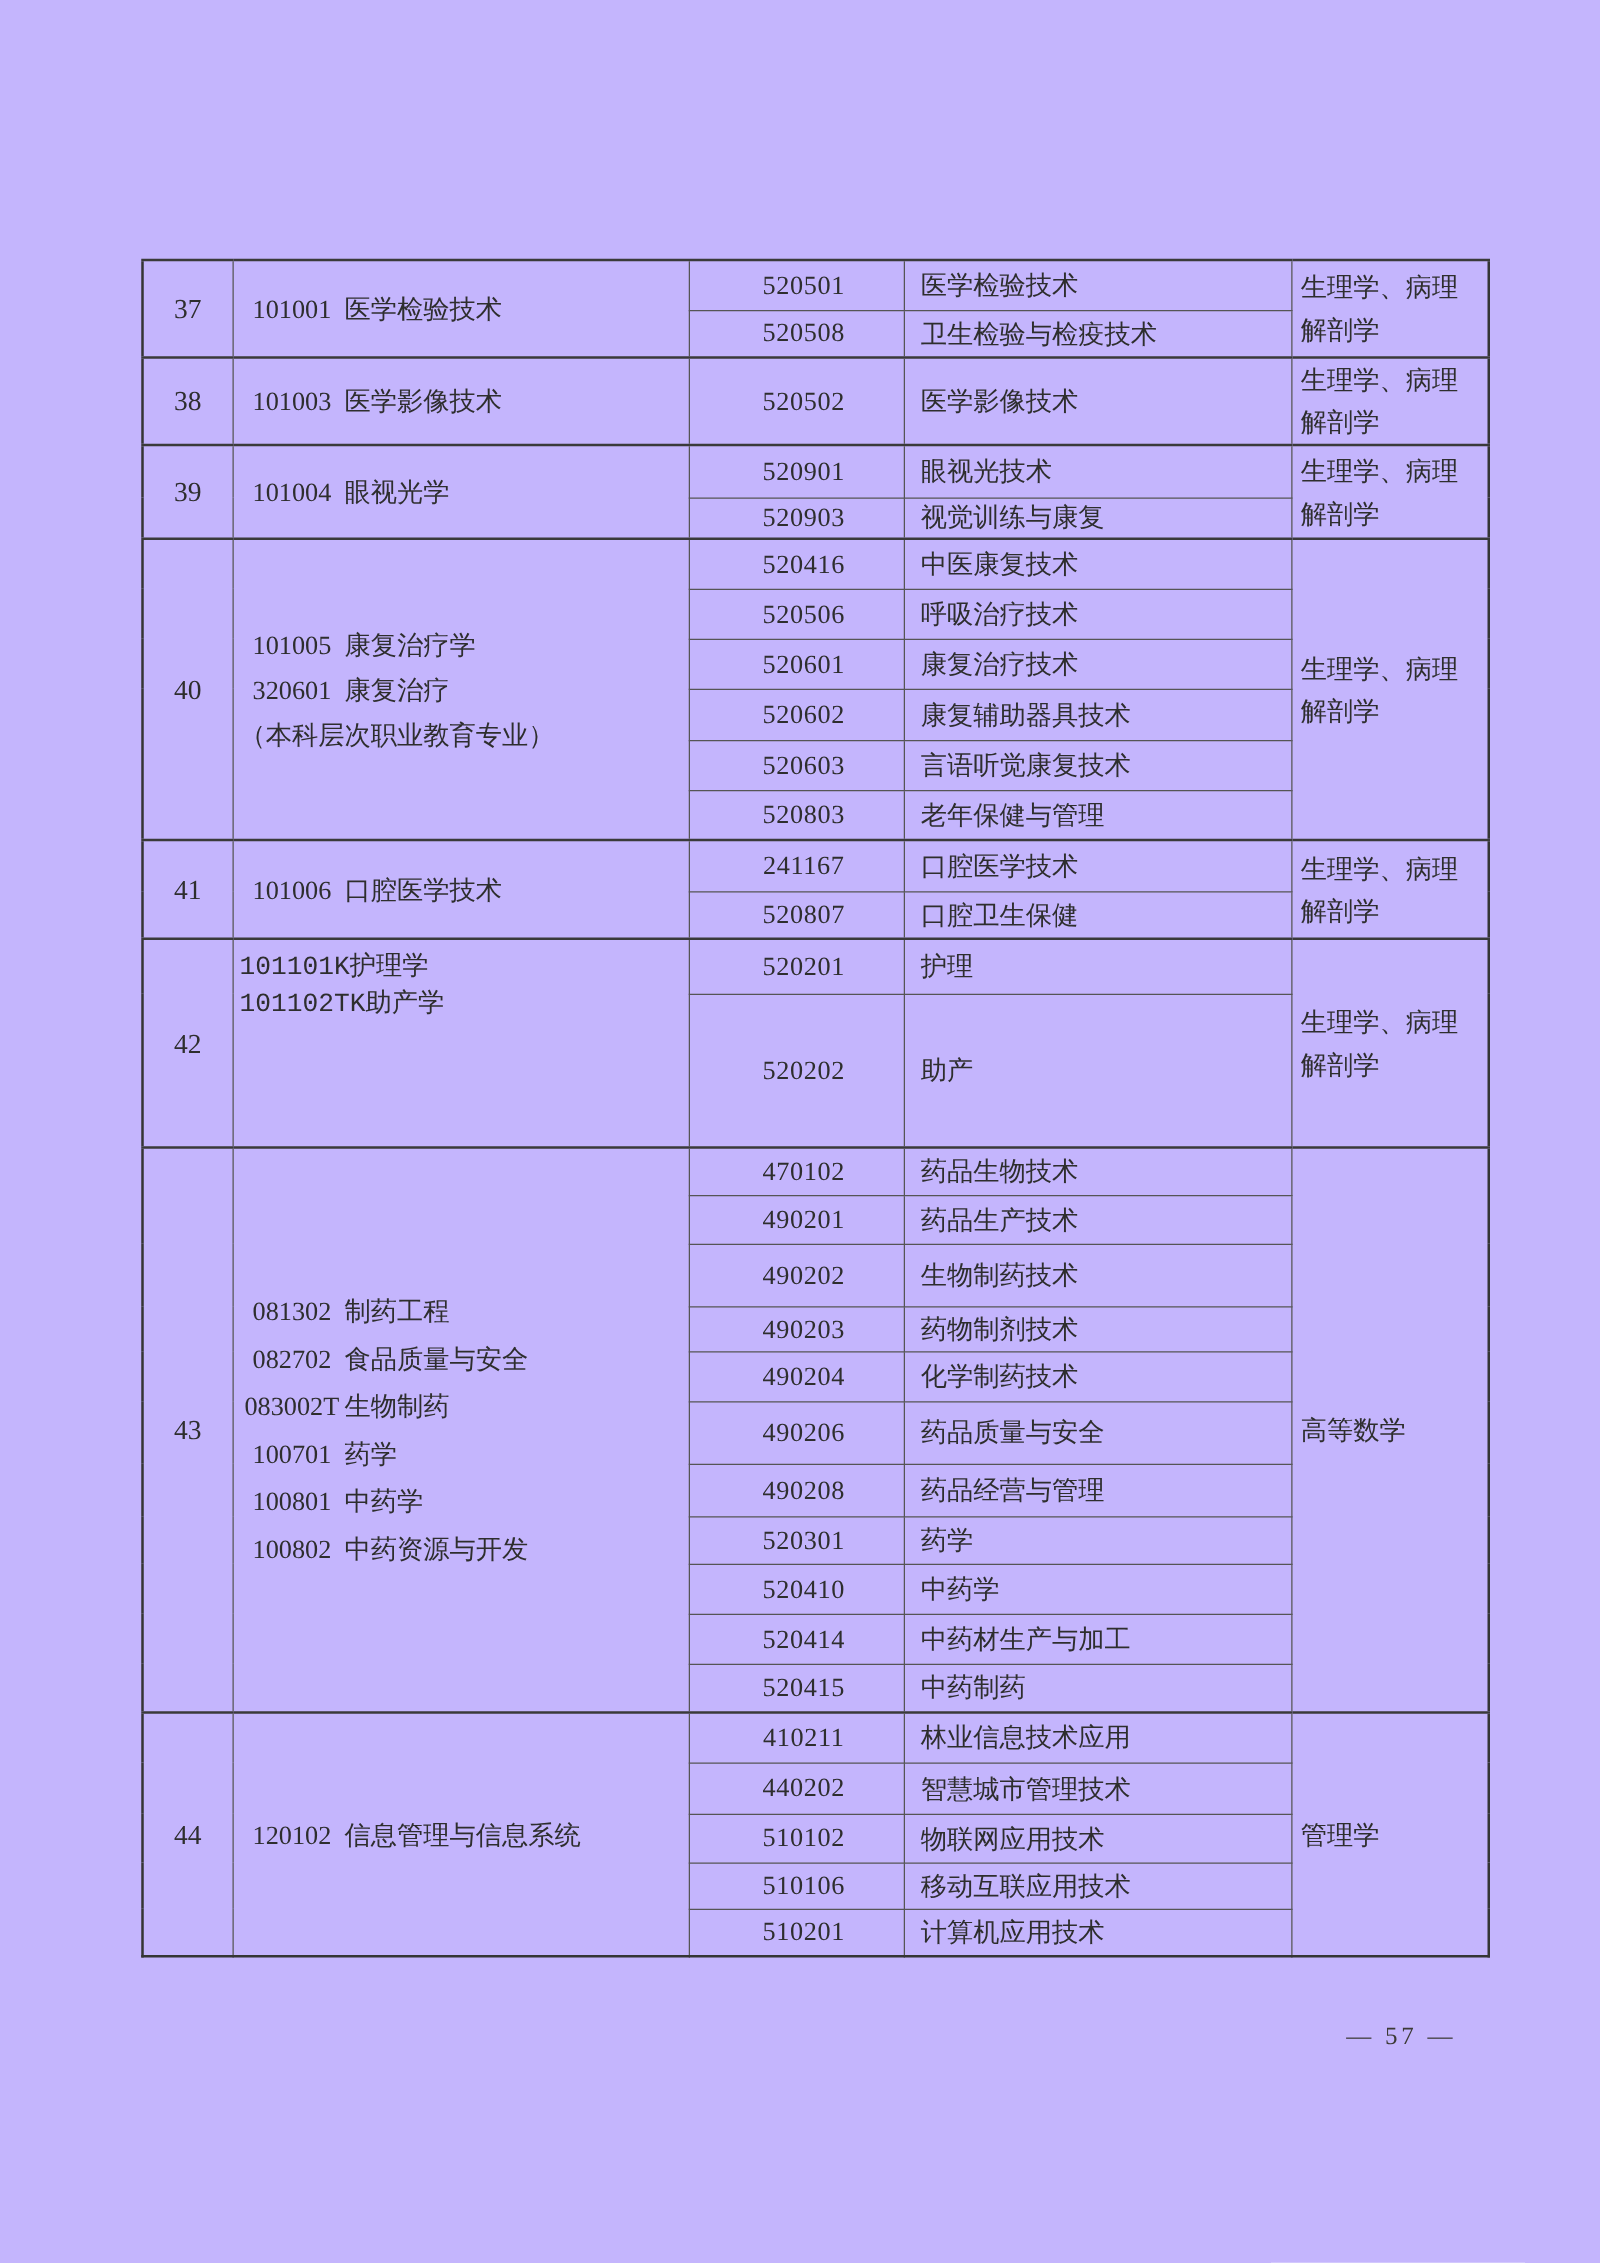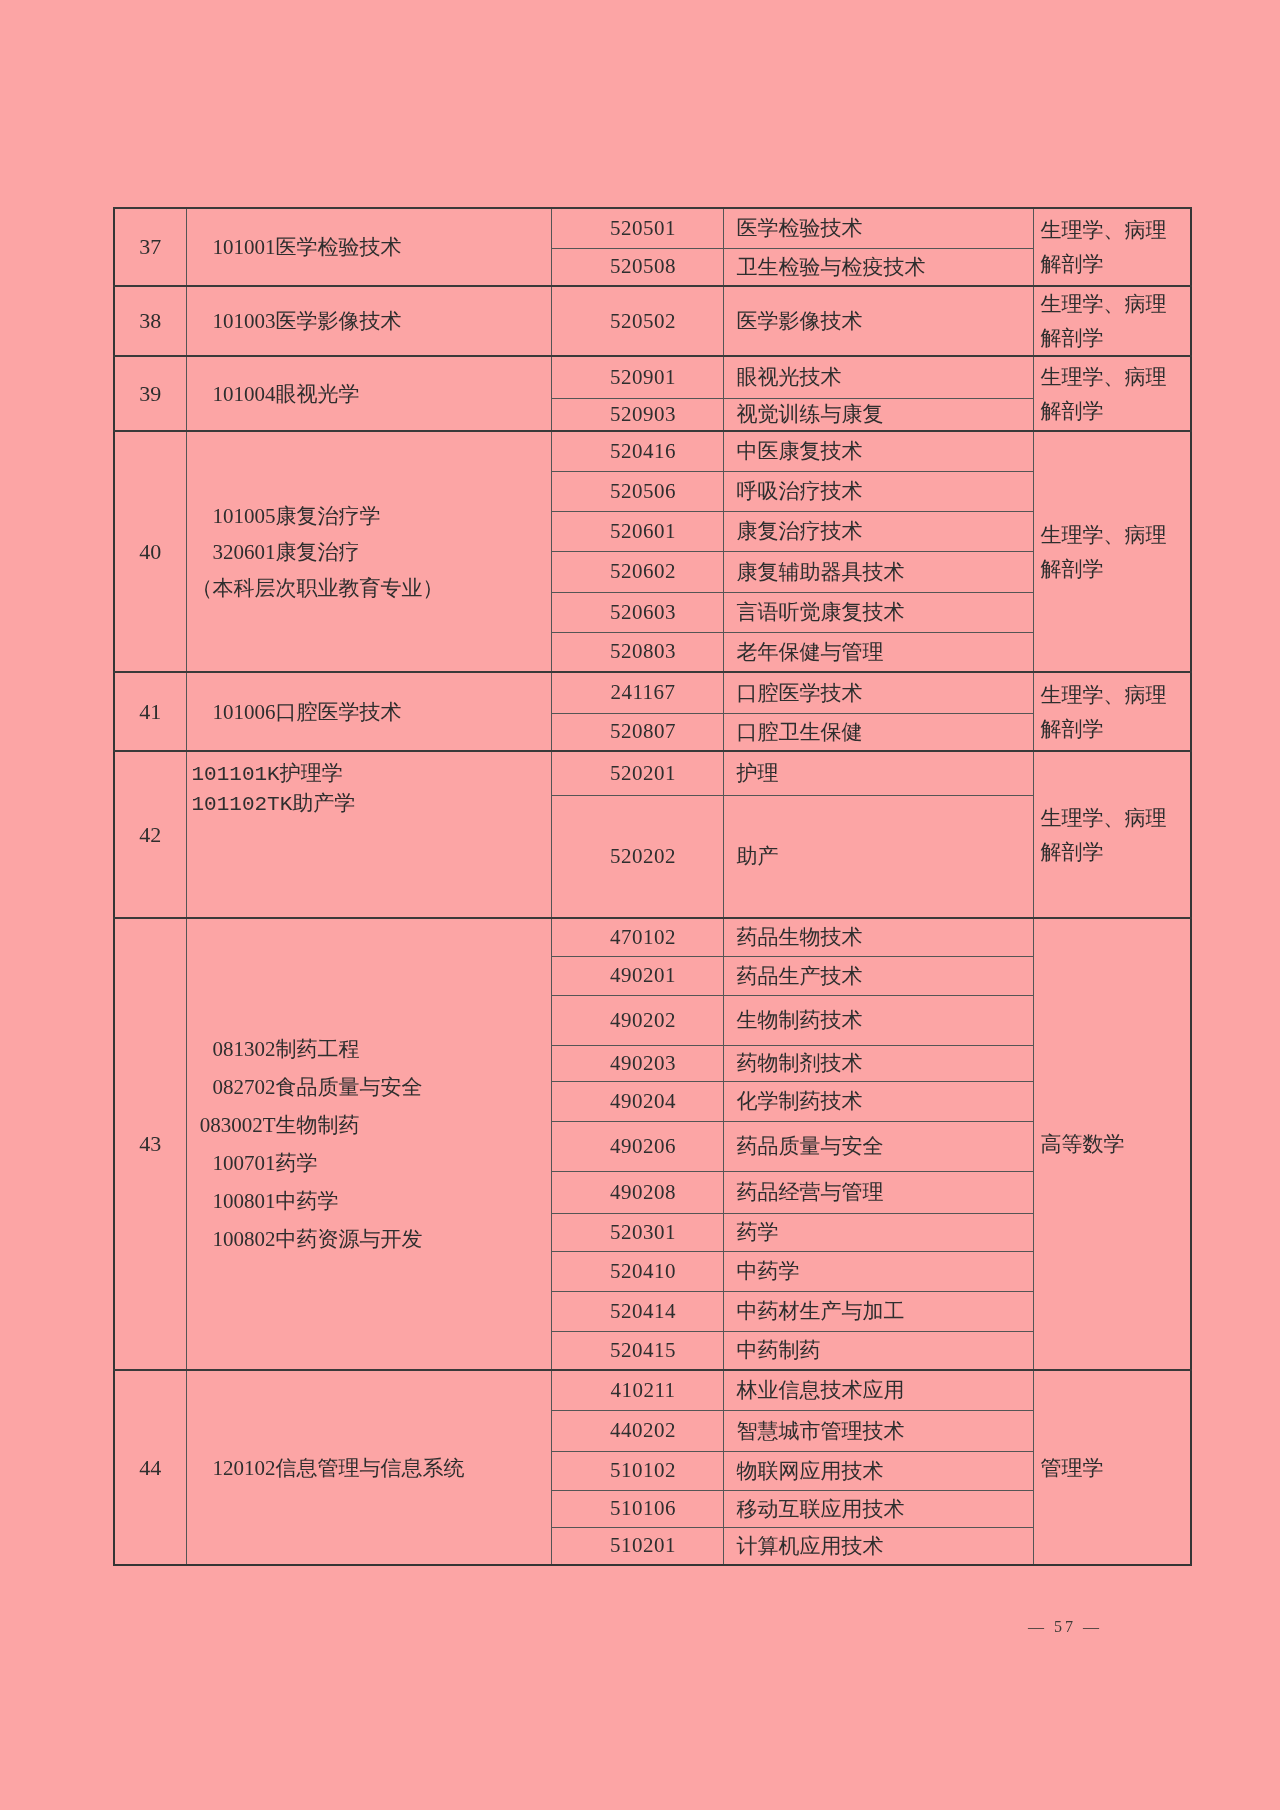--- a/index.html
+++ b/index.html
@@ -2,58 +2,58 @@
 <html><head>
 <meta charset="utf-8">
 <style>
   html,body { margin:0; padding:0; }
   body {
     width:1280px; height:1810px;
     background:#ffffff;
     font-family:"Liberation Serif","DejaVu Serif",serif;
     color:#2b2b2b;
   }
-  .page { position:relative; width:1280px; height:1810px; background:#fca5a5; overflow:hidden; }
+  .page { position:relative; width:1280px; height:1810px; background:#c4b5fd; overflow:hidden; }
 
   table.maptable {
     position:absolute; left:113px; top:207px;
     width:1077px;
     border-collapse:collapse; table-layout:fixed;
     border:2px solid #353535;
   }
   td {
     border:1px solid #555555;
     font-size:21px; color:#2e2e2e;
     vertical-align:middle;
     padding:0; overflow:hidden;
   }
   tr.gs > td { border-top:2px solid #3a3a3a; }
 
   .c-no   { text-align:center; font-size:22px; }
-  .c-major{ text-align:right; padding:0 4px 0 5px; }
+  .c-major{ text-align:center; padding:0 4px 0 5px; }
   .c-code { text-align:center; letter-spacing:0.5px;padding-left:12px; }
   .c-name { text-align:left; padding-left:13px; }
   .c-subj { text-align:left; padding:0 7px; line-height:34px; }
 
   .mline { display:flex; align-items:baseline; }
   .mcode { flex:0 0 auto; min-width:84px; }
   .mcode:empty { min-width:0; }
   .lh34 .mline { line-height:34px; }
   .lh36 .mline { line-height:36px; }
   .lh38 .mline { line-height:38px; }
   .lh30 .mline { line-height:30px;font-family:Liberation Mono, monospace; }
   .vtop { vertical-align:top; padding-top:8px; }
 
   tr.h33{height:33px} tr.h36{height:36px} tr.h37{height:37px} tr.h38{height:38px}
   tr.h39{height:39px} tr.h40{height:40px} tr.h41{height:41px} tr.h42{height:42px}
   tr.h44{height:44px} tr.h50{height:50px} tr.h68{height:68px} tr.h123{height:123px}
 
   .pageno {
     position:absolute; left:965px; top:1618px; width:200px;
-    text-align:center; font-size:16px; letter-spacing:3px; color:#3c3a36;
+    text-align:right; font-size:20px; letter-spacing:3px; color:#3c3a36;
   }
 </style>
 </head>
 <body>
 
 <div class="page">
   <table class="maptable">
     <colgroup>
       <col style="width:72px">
         <col style="width:365px">

